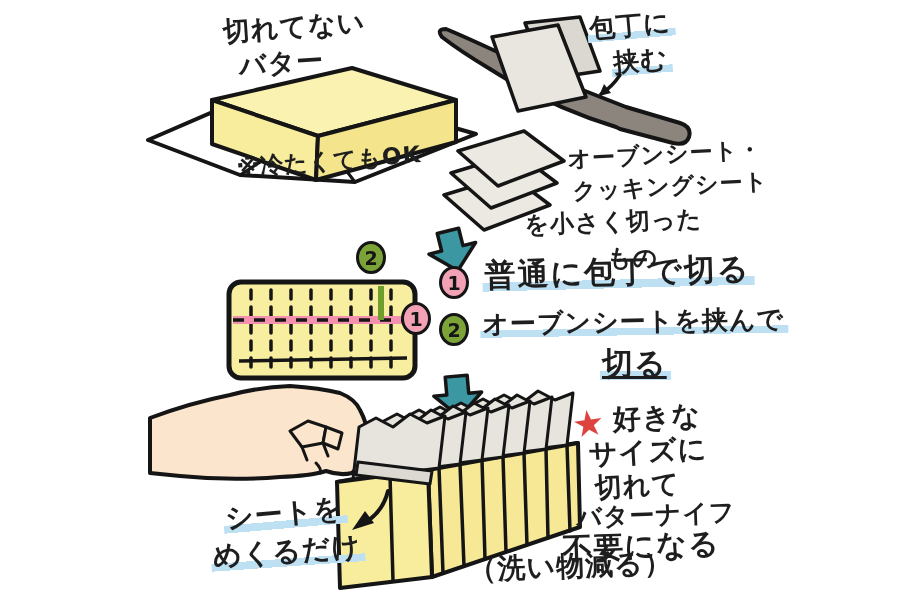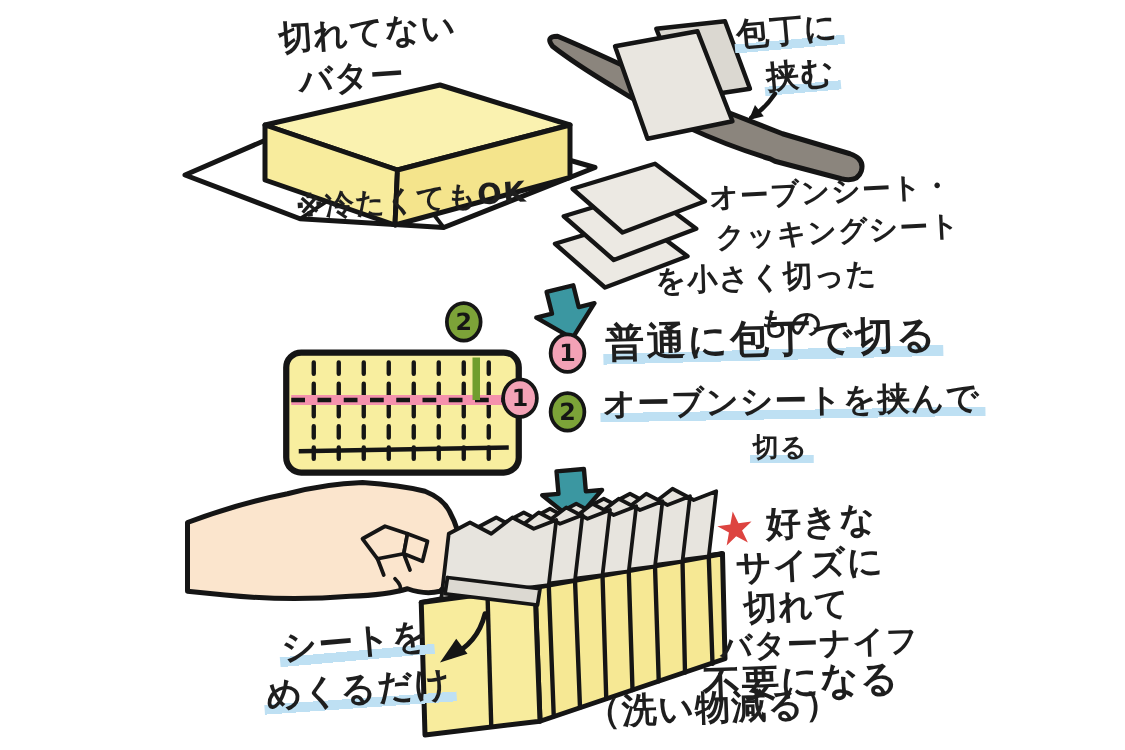--- a/index.html
+++ b/index.html
@@ -108,21 +108,21 @@
 
   <div class="badge pink" style="left:439px;top:266px;">
     <span>1</span>
   </div>
   <span class="hw ul" style="left:482px;top:260px;font-size:31px;transform:rotate(-1.5deg);letter-spacing:2px;">普通に包丁で切る</span>
 
   <div class="badge green" style="left:439px;top:313px;">
     <span>2</span>
   </div>
   <span class="hw ul" style="left:480px;top:311px;font-size:26px;transform:rotate(-1deg);">オーブンシートを挟んで</span>
-  <span class="hw ul" style="left:600px;top:348px;font-size:21px;">切る</span>
+  <span class="hw ul" style="left:600px;top:348px;font-size:31px;text-decoration:underline;">切る</span>
 
   <svg style="left:433px;top:374px;transform:rotate(-5deg);" width="52" height="46" viewBox="0 0 52 46">
     <polygon points="14,2 36,2 36,20 49,20 25,43 1,20 14,20" fill="#3b97a1" stroke="#151515" stroke-width="3.5" stroke-linejoin="round"></polygon>
   </svg>
 
   <svg style="left:130px;top:383px;" width="520" height="217" viewBox="0 0 520 217">
 
     <g stroke="#151515" stroke-width="4" stroke-linejoin="round" stroke-linecap="round">
       <path d="M20,35 Q60,20 100,12 Q130,4 160,3 Q190,5 210,10
                Q225,16 230,27 Q237,40 238,53 Q238,64 230,72 Q225,80 228,84

